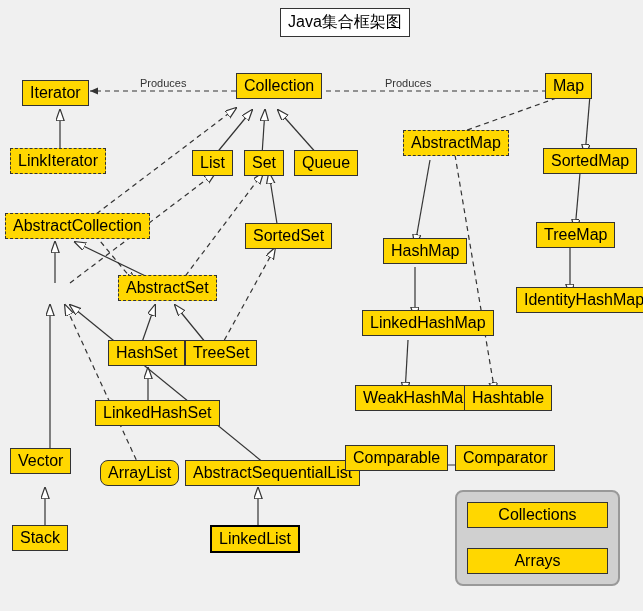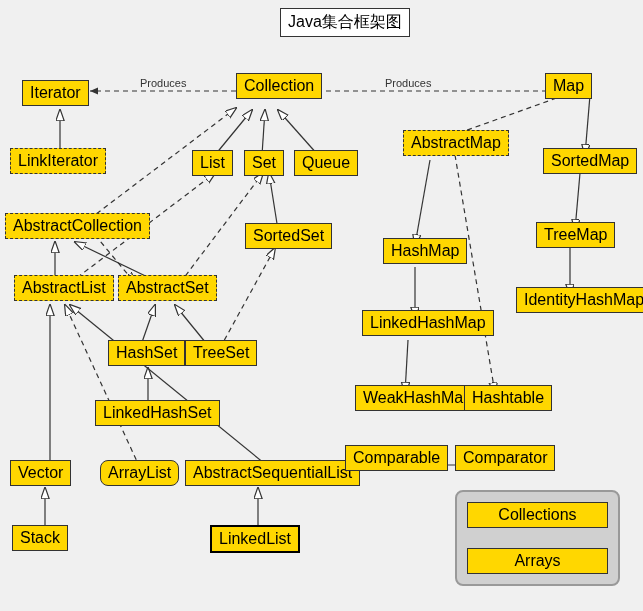--- a/index.html
+++ b/index.html
@@ -161,39 +161,36 @@
 </div>
 <div class="node" style="left:244px;top:150px;">
   <span>Set</span>
 </div>
 <div class="node" style="left:294px;top:150px;">
   <span>Queue</span>
 </div>
 <div class="node dashed" style="left:5px;top:213px;">
   <span>AbstractCollection</span>
 </div>
-<div class="node dashed" style="left:14px;top:275px;">
-  <span>AbstractList</span>
-</div>
 <div class="node dashed" style="left:118px;top:275px;">
   <span>AbstractSet</span>
 </div>
 <div class="node" style="left:245px;top:223px;">
   <span>SortedSet</span>
 </div>
 <div class="node" style="left:108px;top:340px;background:#FFD700;">
   <span>HashSet</span>
 </div>
 <div class="node" style="left:185px;top:340px;">
   <span>TreeSet</span>
 </div>
 <div class="node" style="left:95px;top:400px;">
   <span>LinkedHashSet</span>
 </div>
-<div class="node" style="left:10px;top:460px;">
+<div class="node" style="left:10px;top:448px;">
   <span>Vector</span>
 </div>
 <div class="node" style="left:100px;top:460px;border-radius:8px;">
   <span>ArrayList</span>
 </div>
 <div class="node" style="left:185px;top:460px;">
   <span>AbstractSequentialList</span>
 </div>
 <div class="node" style="left:12px;top:525px;">
   <span>Stack</span>

